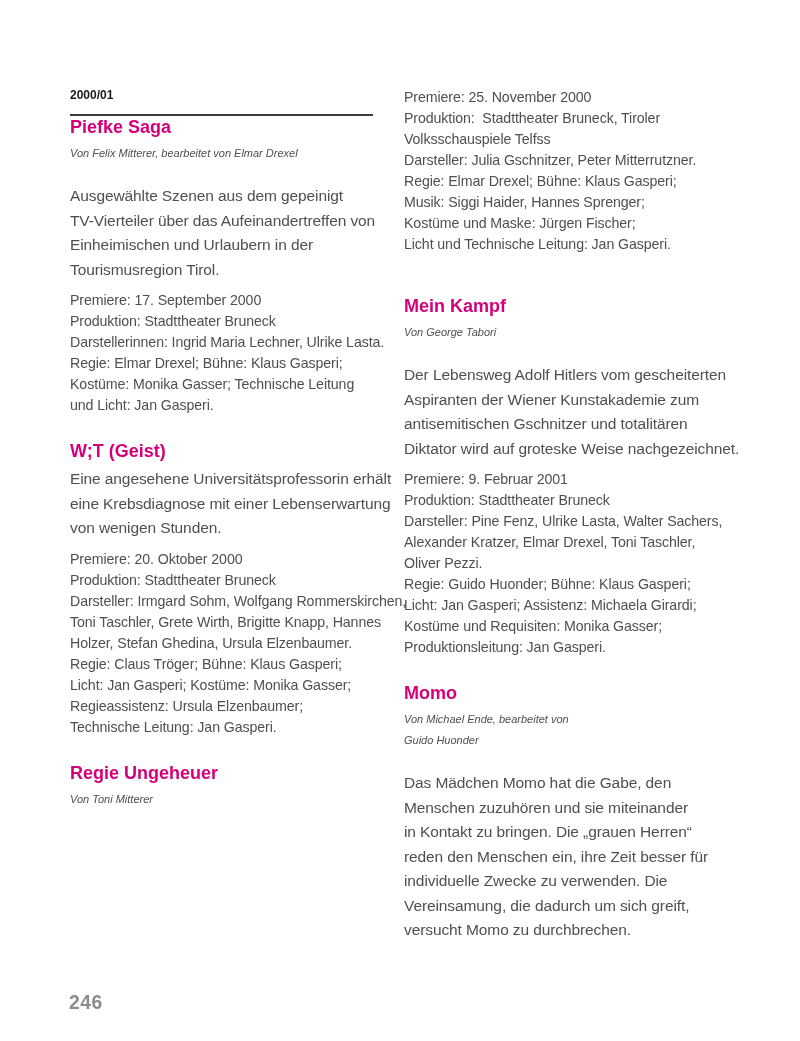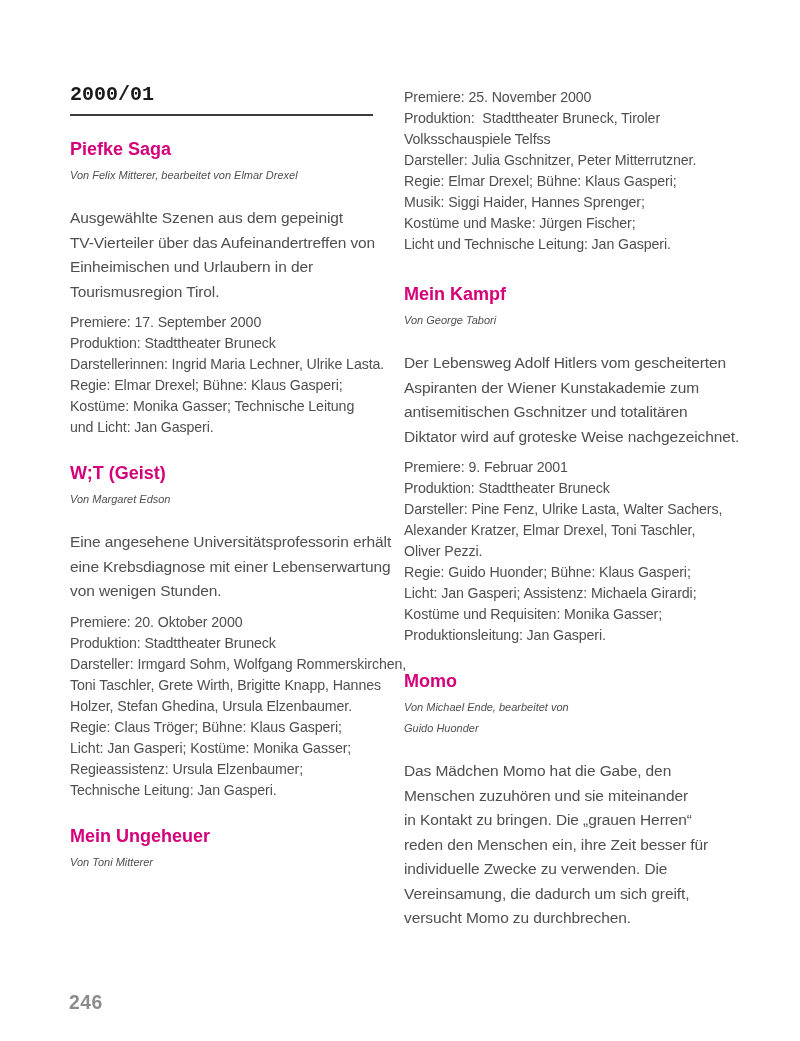--- a/index.html
+++ b/index.html
@@ -16,26 +16,25 @@
     font-family:"Liberation Sans","DejaVu Sans",sans-serif;
     color:var(--body);
     overflow:hidden;
   }
   .col{position:absolute;top:85px;}
   .col-left{left:70px;width:318px;}
   .col-right{left:404px;width:340px;top:87px;}
 
   .season{
     color:var(--heading);
-    font-size:20px;line-height:20px;font-weight:bold;
+    font-size:12px;line-height:20px;font-weight:bold;
     padding-bottom:9px;
     border-bottom:2px solid #3c3c3c;
-    margin-bottom:22px;
+    margin-bottom:0;
     width:303px;
-    font-family:Liberation Mono, monospace;
   }
   .production{margin-bottom:24px;}
   .production-title{
     color:var(--accent);
     font-size:18px;line-height:22px;font-weight:bold;
     margin:0 0 5px 0;
   }
   .author{
     font-style:italic;
     font-size:11px;line-height:21px;
@@ -46,21 +45,21 @@
     font-size:15.5px;line-height:24.5px;
     margin:0 0 8px 0;
     white-space:pre;
     letter-spacing:-0.1px;
   }
   .credits{
     font-size:14.2px;line-height:21px;
     white-space:pre;
     letter-spacing:-0.1px;
   }
-  .credits.continued{margin-bottom:28px;}
+  .credits.continued{margin-bottom:40px;}
   .page-number{
     position:absolute;
     left:69px;top:991px;
     color:var(--pagenum);
     font-size:21px;line-height:22px;font-weight:bold;
     transform:scaleX(0.92);
     transform-origin:left center;
     letter-spacing:0.5px;
   }
 </style>
@@ -81,37 +80,36 @@
     <p class="credits">Premiere: 17. September 2000
 Produktion: Stadttheater Bruneck
 Darstellerinnen: Ingrid Maria Lechner, Ulrike Lasta.
 Regie: Elmar Drexel; Bühne: Klaus Gasperi;
 Kostüme: Monika Gasser; Technische Leitung
 und Licht: Jan Gasperi.</p>
   </section>
 
   <section class="production">
     <h2 class="production-title">W;T (Geist)</h2>
-    <p class="author">Von Margaret Edson</p>
     <p class="description">Eine angesehene Universitätsprofessorin erhält
 eine Krebsdiagnose mit einer Lebenserwartung
 von wenigen Stunden.</p>
     <p class="credits">Premiere: 20. Oktober 2000
 Produktion: Stadttheater Bruneck
 Darsteller: Irmgard Sohm, Wolfgang Rommerskirchen,
 Toni Taschler, Grete Wirth, Brigitte Knapp, Hannes
 Holzer, Stefan Ghedina, Ursula Elzenbaumer.
 Regie: Claus Tröger; Bühne: Klaus Gasperi;
 Licht: Jan Gasperi; Kostüme: Monika Gasser;
 Regieassistenz: Ursula Elzenbaumer;
 Technische Leitung: Jan Gasperi.</p>
   </section>
 
   <section class="production">
-    <h2 class="production-title">Mein Ungeheuer</h2>
+    <h2 class="production-title">Regie Ungeheuer</h2>
     <p class="author">Von Toni Mitterer</p>
   </section>
 
 </div>
 
 <div class="col col-right">
 
   <p class="credits continued">Premiere: 25. November 2000
 Produktion:  Stadttheater Bruneck, Tiroler
 Volksschauspiele Telfss

